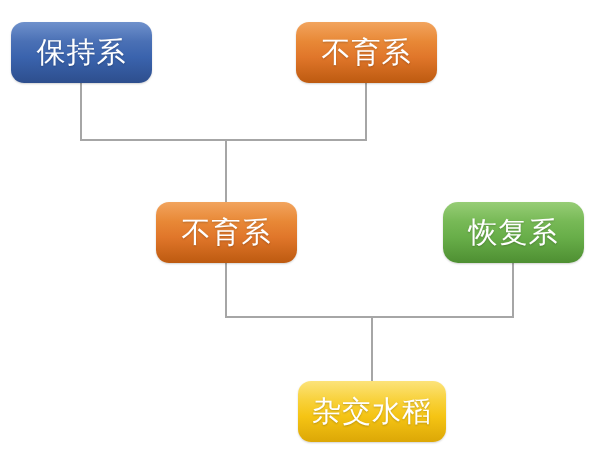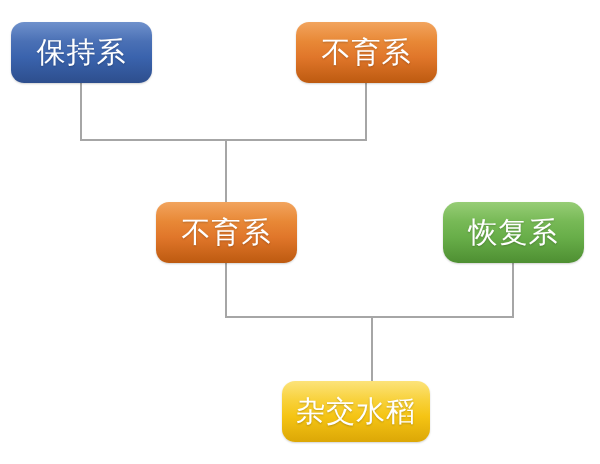--- a/index.html
+++ b/index.html
@@ -40,21 +40,21 @@
     background: linear-gradient(180deg, #97cd76 0%, #77b956 32%, #68ae49 58%, #4e8f32 100%);
     border-radius: 15px;
   }
   .node-yellow {
     background: linear-gradient(180deg, #fce37a 0%, #f8d13a 32%, #f5c414 58%, #dca706 100%);
   }
   #node-maintainer   { left: 11px;  top: 22px; text-align: center;  }
   #node-sterile-top  { left: 296px; top: 22px;  }
   #node-sterile-mid  { left: 156px; top: 202px; }
   #node-restorer     { left: 443px; top: 202px; }
-  #node-hybrid-rice  { left: 282px; top: 381px; width: 148px; }
+  #node-hybrid-rice  { left: 298px; top: 381px; width: 148px; }
 
   .conn {
     position: absolute;
     background: #a6a6a6;
   }
   .conn.v { width: 2px; }
   .conn.h { height: 2px; }
 
   
   #c-maintainer-down   { left: 80px;  top: 83px;  height: 58px; }

